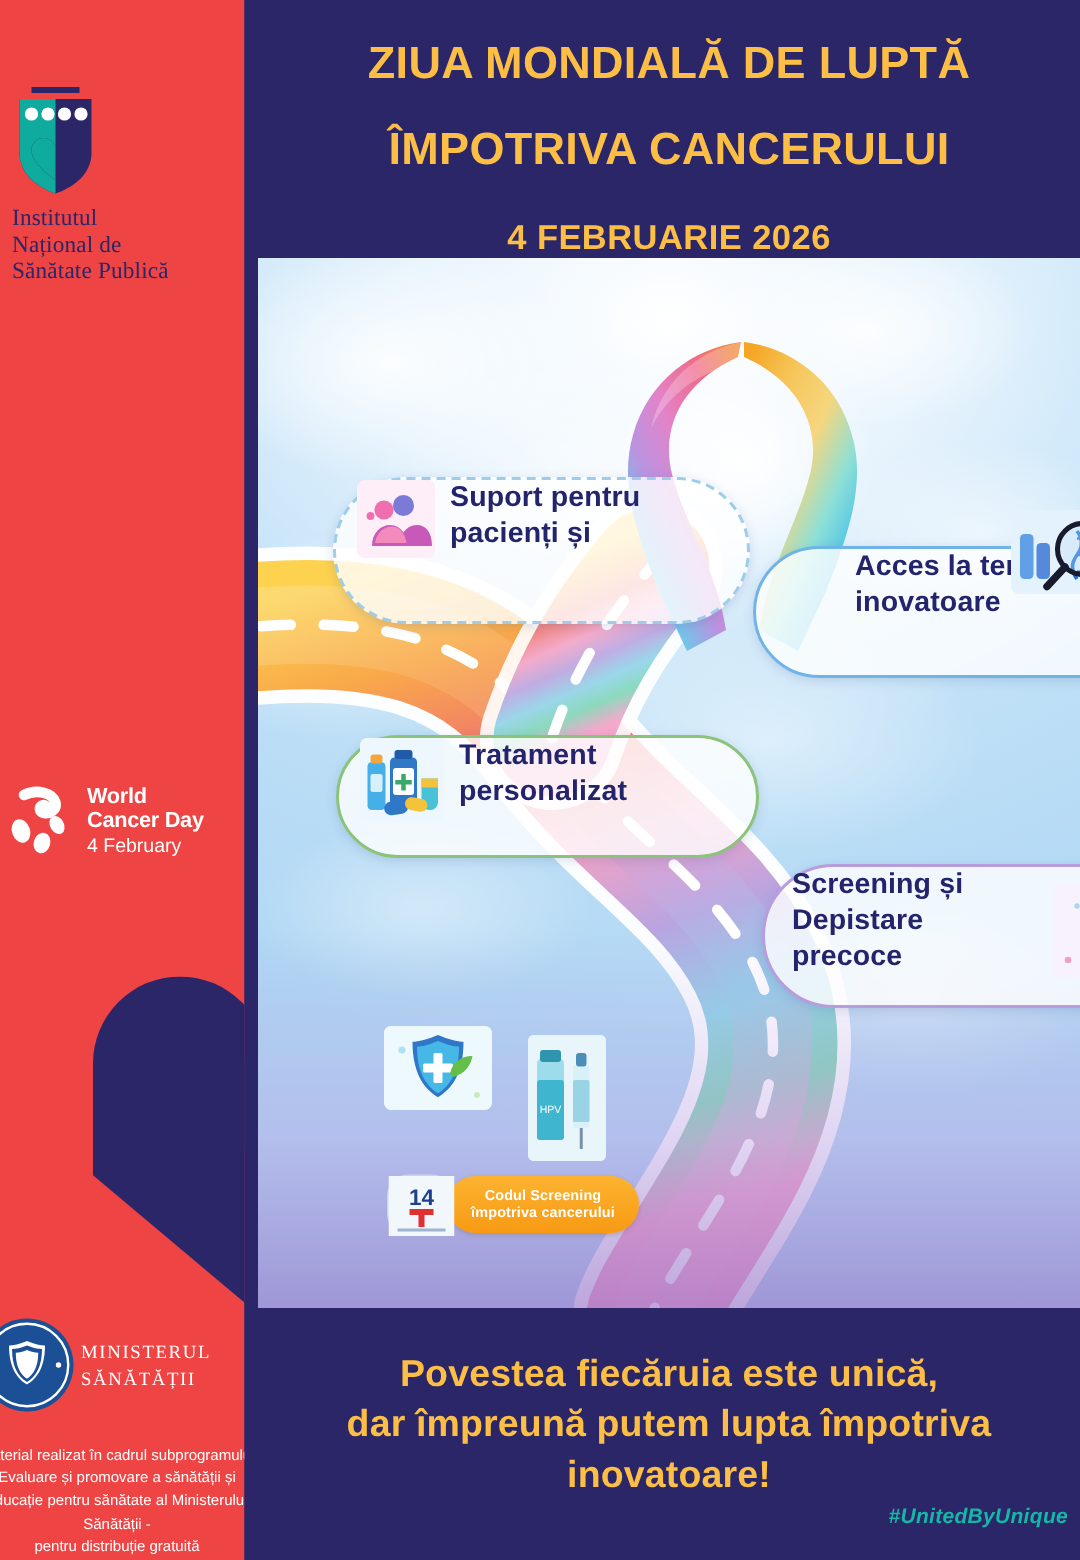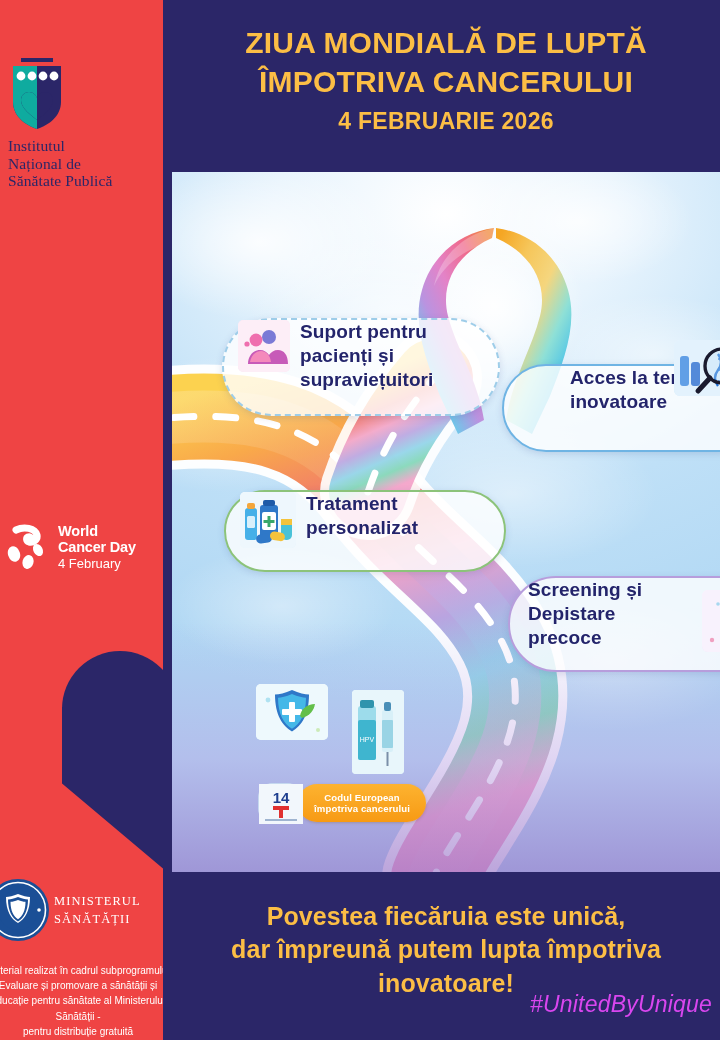--- a/index.html
+++ b/index.html
@@ -66,21 +66,21 @@
   .fineprint {
     position:absolute; left:-20px; top:963px; width:196px;
     color:#ffffff; font-size:10px; line-height:1.52; text-align:center;
     font-family:"Liberation Sans", sans-serif;
   }
 
   
   .header {
     position:absolute; left:172px; top:0; width:548px; height:172px;
     background:#2b2668;
-    display:flex; flex-direction:column; align-items:center; justify-content:flex-start;
+    display:flex; flex-direction:column; align-items:center; justify-content:space-between;
     padding-top:24px;
   }
   .title-l1, .title-l2 {
     color:#fcbe45; font-size:30px; font-weight:bold; line-height:1.29;
     letter-spacing:.2px; text-align:center;
   }
   .title-date {
     color:#fcbe45; font-size:23px; font-weight:bold; margin-top:7px;
     letter-spacing:.3px;
   }
@@ -210,21 +210,21 @@
     position:absolute; left:172px; top:872px; width:548px; height:168px;
     background:#2b2668;
     padding:28px 16px 0 16px;
   }
   .slogan {
     color:#fcbe45; font-size:25px; font-weight:bold; line-height:1.33;
     text-align:center; letter-spacing:.1px;
   }
   .hashtag {
     position:absolute; right:8px; bottom:22px;
-    color:#d946ef; font-size:23px; font-style:italic; font-weight:normal;
+    color:#14b8a6; font-size:14px; font-style:italic; font-weight:bold;
     letter-spacing:.2px;
   }
 </style>
 </head>
 <body>
 
 <div class="poster">
 
   <div class="sidebar">
 
@@ -387,21 +387,20 @@
           <circle cx="31" cy="17" r="7" fill="#7b7ad6"></circle>
           <circle cx="18" cy="20" r="6.4" fill="#ef6fae"></circle>
           <path d="M10 44 c0-9 6-14 12-14 c4 0 7 2 9 5 c2-3 5-5 9-5 c6 0 10 5 10 14 z" fill="#c75ab8"></path>
           <path d="M12 42 c1-7 6-11 11-11 c5 0 9 4 10 11 z" fill="#f489bb"></path>
           <circle cx="9" cy="24" r="2.6" fill="#ef6fae"></circle>
         </svg>
       </div>
       <div class="pill-label">
         <div>Suport pentru</div>
         <div>pacienți și</div>
-        <div>supraviețuitori</div>
       </div>
     </div>
 
     <div class="pill" id="pill-access">
       <div class="pill-label">
         <div>Acces la terapii</div>
         <div>inovatoare</div>
       </div>
     </div>
     <div class="pill-icon-float" id="ico-access">
@@ -503,21 +502,21 @@
       <div class="eucode-badge">
         <svg viewBox="0 0 44 40" width="44" height="40">
           <rect width="44" height="40" fill="#f2f7fc"></rect>
           <text x="22" y="19" font-size="15" font-weight="bold" fill="#1f3f8f" text-anchor="middle" font-family="sans-serif">14</text>
           <rect x="14" y="22" width="16" height="4" fill="#e03030"></rect>
           <rect x="20" y="22" width="4" height="12" fill="#e03030"></rect>
           <rect x="6" y="35" width="32" height="2" fill="#9fb4d0"></rect>
         </svg>
       </div>
       <div class="eucode-bar">
-        <div>Codul European</div>
+        <div>Codul Screening</div>
         <div>împotriva cancerului</div>
       </div>
     </div>
   </div>
 
   <div class="footer">
     <div class="slogan">
       <div>Povestea fiecăruia este unică,</div>
       <div>dar împreună putem lupta împotriva</div>
       <div>inovatoare!</div>

